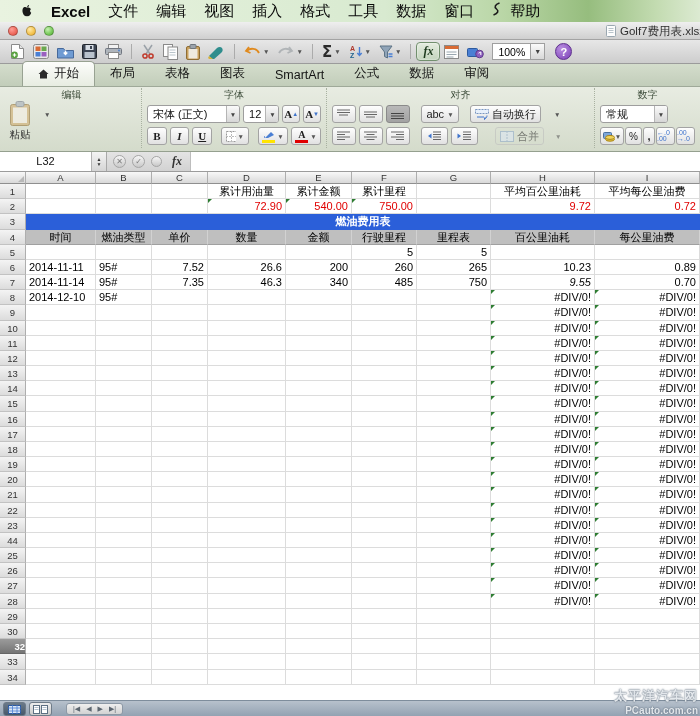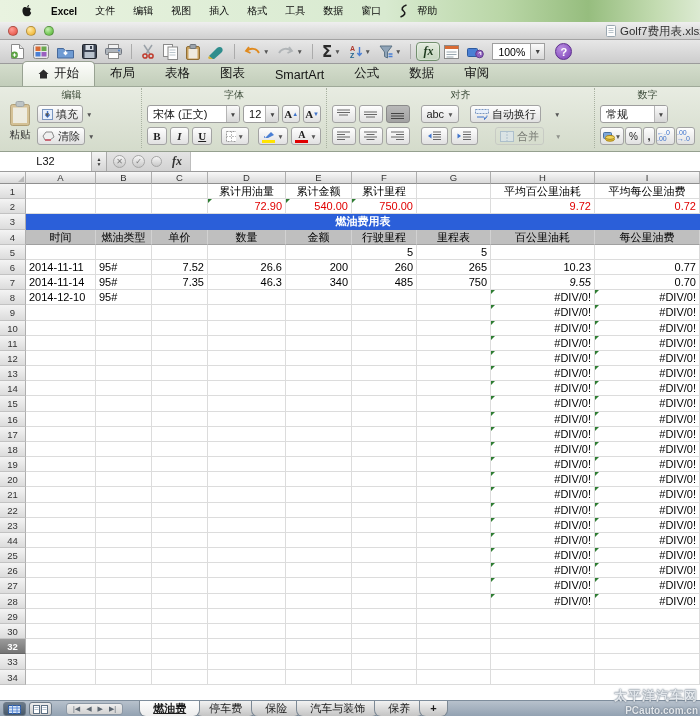--- a/index.html
+++ b/index.html
@@ -2,21 +2,21 @@
 <html><head>
 <meta charset="utf-8">
 <style>
   * { margin:0; padding:0; box-sizing:border-box; }
   html,body { width:700px; height:716px; overflow:hidden; background:#fff;
     font-family:"Liberation Sans",sans-serif; -webkit-font-smoothing:antialiased; }
 
   
   #menubar { height:22px; display:flex; align-items:center; padding-left:12px; position:relative;
     background:linear-gradient(90deg,#e9f3e0 0%,#d8ead0 55%,#b9d6a6 72%,#96bd7e 84%,#c4dcb2 94%,#dcead2 100%); }
-  .menu-item { padding:0 9px; font-size:10px; color:#0a0a0a; white-space:nowrap; }
+  .menu-item { padding:0 9px; font-size:15px; color:#0a0a0a; white-space:nowrap; }
   .menu-app { font-weight:bold; }
   #applescript-glyph { width:14px; text-align:center; }
 
   
   #titlebar { height:18px; background:linear-gradient(#efefef,#cfcfcf); border-bottom:1px solid #a3a3a3;
     position:relative; display:flex; align-items:center; }
   .tl-dot { width:10px; height:10px; border-radius:50%; margin-left:8px; border:1px solid rgba(0,0,0,.25); }
   .tl-red    { background:radial-gradient(circle at 35% 30%,#ff9d96,#ee6a5e 60%,#d44a3f); }
   .tl-yellow { background:radial-gradient(circle at 35% 30%,#ffe9a8,#f5c451 60%,#dfa431); }
   .tl-green  { background:radial-gradient(circle at 35% 30%,#c6f0b2,#78ca5a 60%,#57a93c); }
@@ -88,21 +88,21 @@
   #grid { height:528px; background:#fff; overflow:hidden; position:relative; }
   #colheads { display:flex; height:12px; }
   .ch { background:linear-gradient(#f8f8f8,#d9d9d9); border-right:1px solid #aeaeae; border-bottom:1px solid #8f8f8f;
     font-size:9.5px; line-height:11px; text-align:center; color:#333; }
   .ch.corner { width:26px; position:relative; }
   .ch.corner::after { content:""; position:absolute; right:1px; bottom:1px; width:0; height:0;
     border-left:6px solid transparent; border-bottom:6px solid #b8b8b8; }
   .grow { display:flex; height:15.18px; }
   .rh { width:26px; background:linear-gradient(#f4f4f4,#dcdcdc); border-right:1px solid #aeaeae; border-bottom:1px solid #c2c2c2;
     font-size:9.5px; line-height:15px; text-align:center; color:#333; }
-  .rh.sel { background:linear-gradient(#9b9b9b,#757575); color:#fff; font-weight:bold; border-bottom-color:#666; }
+  .rh.sel { background:linear-gradient(#9b9b9b,#757575); color:#fff; font-weight:bold; border-bottom-color:#666;text-align:right; }
   .gc { border-right:1px solid #dcdcdc; border-bottom:1px solid #dcdcdc; padding:0 3px; font-size:11px; line-height:14px;
     position:relative; overflow:hidden; white-space:nowrap; color:#000; }
   .gc.tr { text-align:right; } .gc.tc { text-align:center; } .gc.tl { text-align:left; }
   .gc.red { color:#e00000; }
   .gc.hdr { background:#bfbfbf; text-align:center; border-right:1px solid #d2d2d2; border-bottom:1px solid #a0a0a0; }
   .gc.banner { background:#2b5fd9; color:#fff; text-align:center; font-weight:bold; border-right:none;
     border-bottom:1px solid #2b5fd9; }
   .gc.tri::before { content:""; position:absolute; left:0; top:0; width:0; height:0;
     border-top:4px solid #2e7d32; border-right:4px solid transparent; }
 
@@ -321,42 +321,20 @@
     <div class="rgtitle">编辑</div>
     <div style="display:flex;gap:6px;padding-left:2px">
       <div class="stack">
         <svg width="22" height="26" style="opacity:.65">
             <rect x="1.5" y="3.5" width="19" height="21" rx="2" fill="#cfae73" stroke="#97783f"></rect>
             <rect x="7" y="0.5" width="8" height="5" rx="1.5" fill="#aab2ba" stroke="#7d848c"></rect>
             <rect x="4" y="6.5" width="14" height="15.5" fill="#f4efe4"></rect>
           </svg>
         <span class="biglbl">粘贴</span>
         <span class="lilv" style="position:absolute;left:42px;top:24px">▼</span>
-      </div>
-      <div>
-        <div class="rrow">
-          <span class="rbtn">
-            <svg width="11" height="11" style="margin-right:3px">
-                <rect x="0.5" y="0.5" width="10" height="10" fill="#e8f0fb" stroke="#7a96c0"></rect>
-                <path d="M5.5 2v5M3.3 5.5 5.5 8l2.2-2.5" stroke="#3f74cc" stroke-width="1.4" fill="none"></path>
-              </svg>
-            <span>填充</span>
-          </span>
-          <span class="lilv">▼</span>
-        </div>
-        <div class="rrow">
-          <span class="rbtn">
-            <svg width="13" height="10" style="margin-right:3px">
-                <path d="M4 1h6l2 5-4 3H3L1 5z" fill="#f0f0f0" stroke="#8a8a8a"></path>
-                <path d="M3 9h6" stroke="#c56" stroke-width="1.6"></path>
-              </svg>
-            <span>清除</span>
-          </span>
-          <span class="lilv">▼</span>
-        </div>
       </div>
     </div>
   </div>
 
   <div class="rgroup" style="width:185px">
     <div class="rgtitle">字体</div>
     <div class="rrow">
       <span class="combo" style="width:100px">
         <span class="cval">宋体 (正文)</span>
         <span class="cdd">▼</span>
@@ -582,21 +560,21 @@
       <div class="grow">
         <div class="rh">6</div>
         <div class="gc tl" style="width: 70px;">2014-11-11</div>
         <div class="gc tl" style="width: 56px;">95#</div>
         <div class="gc tr" style="width: 56px;">7.52</div>
         <div class="gc tr" style="width: 78px;">26.6</div>
         <div class="gc tr" style="width: 66px;">200</div>
         <div class="gc tr" style="width: 65px;">260</div>
         <div class="gc tr" style="width: 74px;">265</div>
         <div class="gc tr" style="width: 104px;">10.23</div>
-        <div class="gc tr" style="width: 105px;">0.77</div>
+        <div class="gc tr" style="width: 105px;">0.89</div>
       </div>
       <div class="grow">
         <div class="rh">7</div>
         <div class="gc tl" style="width: 70px;">2014-11-14</div>
         <div class="gc tl" style="width: 56px;">95#</div>
         <div class="gc tr" style="width: 56px;">7.35</div>
         <div class="gc tr" style="width: 78px;">46.3</div>
         <div class="gc tr" style="width: 66px;">340</div>
         <div class="gc tr" style="width: 65px;">485</div>
         <div class="gc tr" style="width: 74px;">750</div>
@@ -931,26 +909,18 @@
         <rect x="8.5" y="0.5" width="6" height="8" fill="#fff" stroke="#5d6f82"></rect>
         <path d="M1.5 2.5h4M1.5 4.5h4M9.5 2.5h4M9.5 4.5h4" stroke="#9fb0c0" stroke-width=".8"></path>
       </svg>
   </span>
   <span id="navgroup">
     <span>|◀</span>
     <span>◀</span>
     <span>▶</span>
     <span>▶|</span>
   </span>
-  <span id="sheettabs">
-      <span class="stab active">燃油费</span>
-      <span class="stab">停车费</span>
-      <span class="stab">保险</span>
-      <span class="stab">汽车与装饰</span>
-      <span class="stab">保养</span>
-      <span class="stab addtab">+</span>
-    </span>
 </div>
 
 <div id="watermark">
   <div class="w1">太平洋汽车网</div>
   <div class="w2">PCauto.com.cn</div>
 </div>
 
 </body></html>

